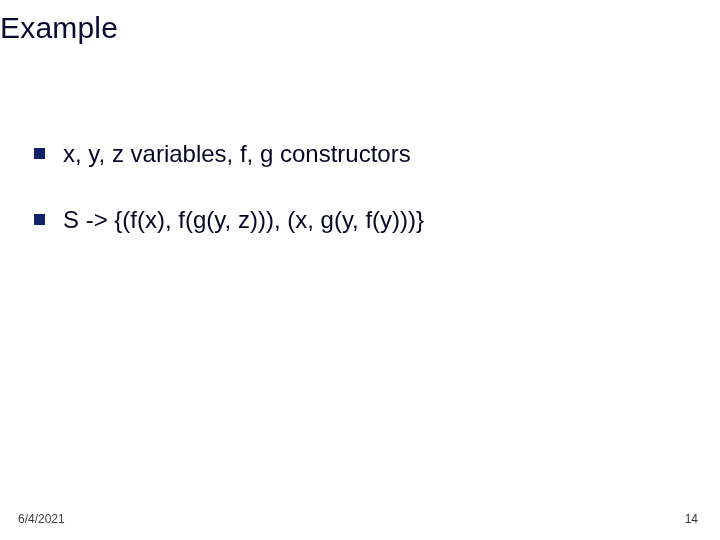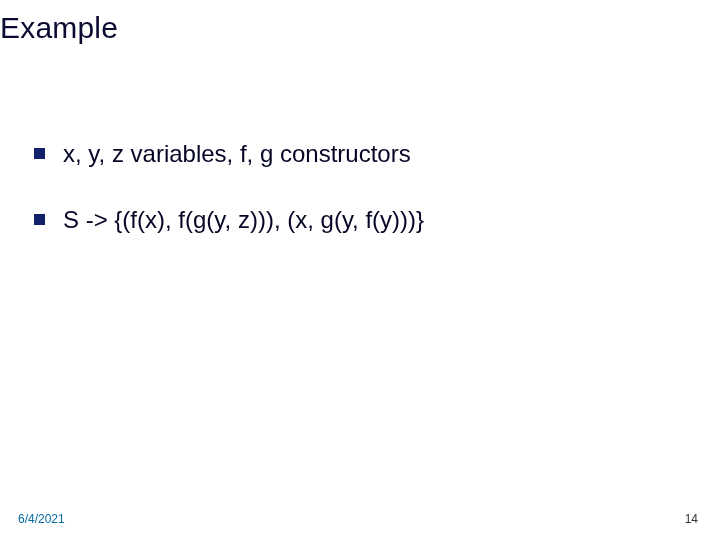--- a/index.html
+++ b/index.html
@@ -60,21 +60,21 @@
   .btxt {
     font-size: 24px;
     line-height: 32px;
     color: #060626;
   }
   .footer-date {
     position: absolute;
     left: 18px;
     bottom: 14px;
     font-size: 12px;
-    color: #0369a1;
+    color: #404040;
     font-family: Arial, sans-serif;
   }
   .footer-page {
     position: absolute;
     right: 22px;
     bottom: 14px;
     font-size: 12px;
     color: #333;
     font-family: Arial, sans-serif;
   }

